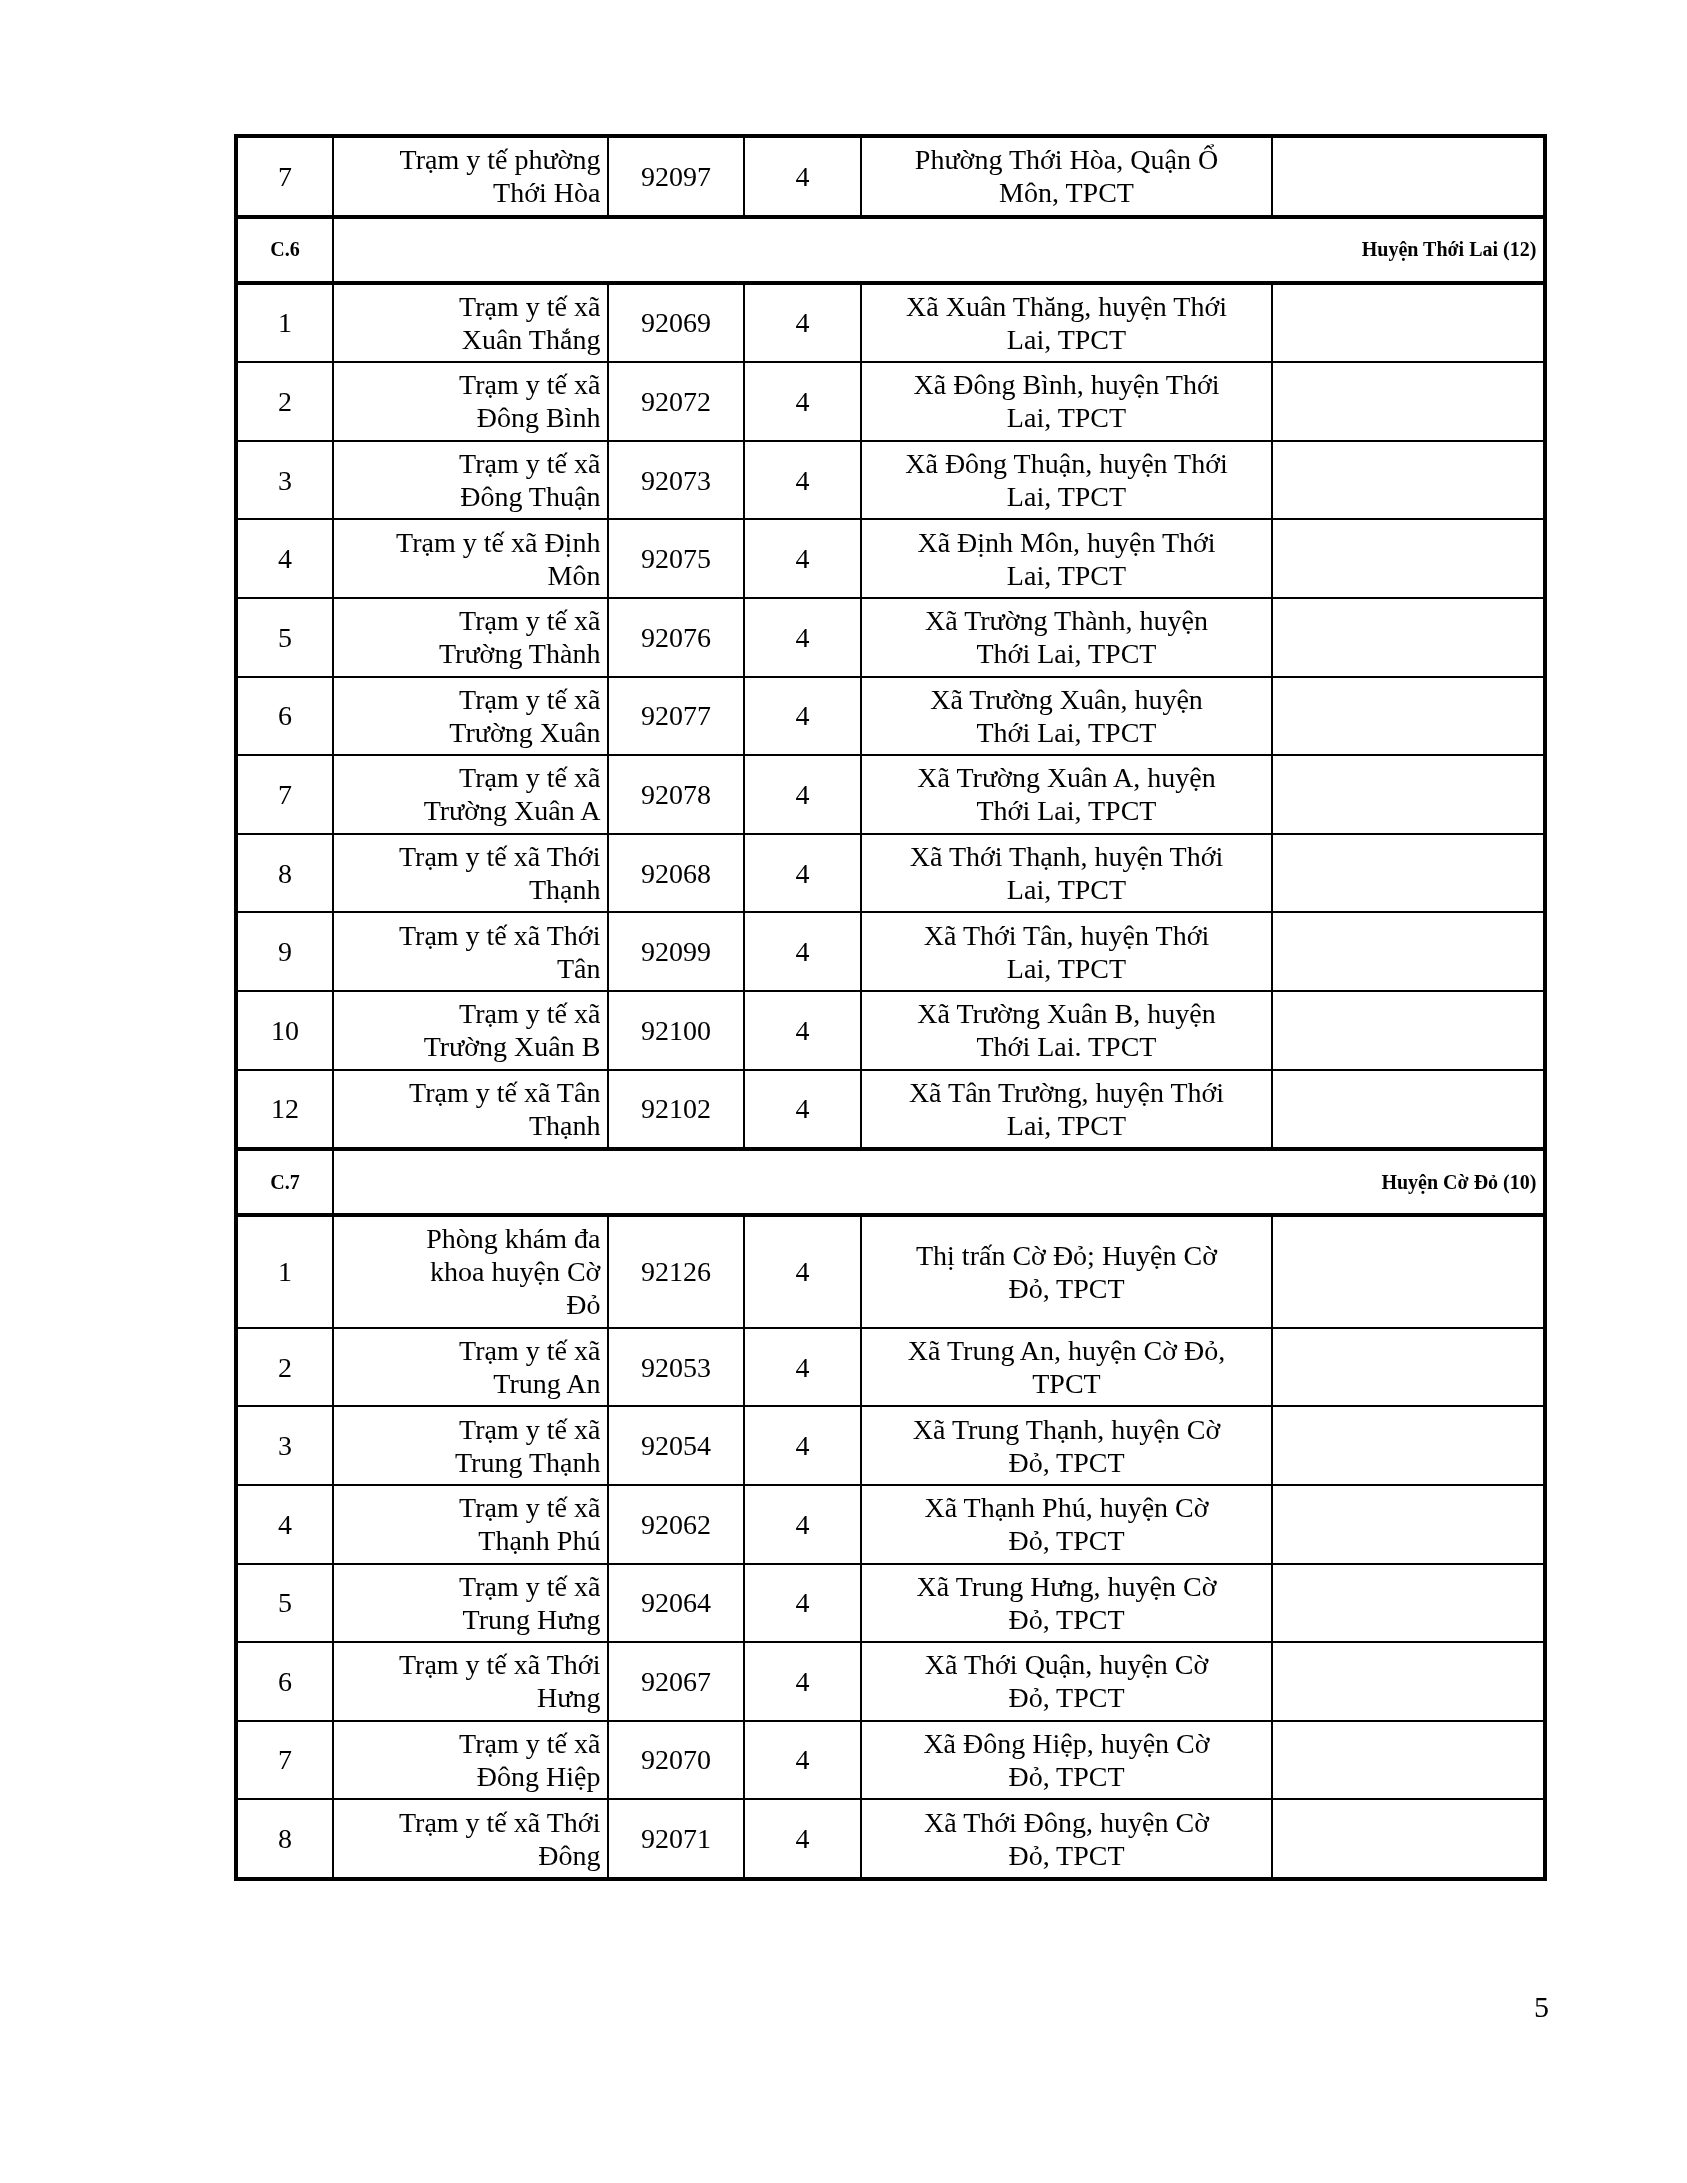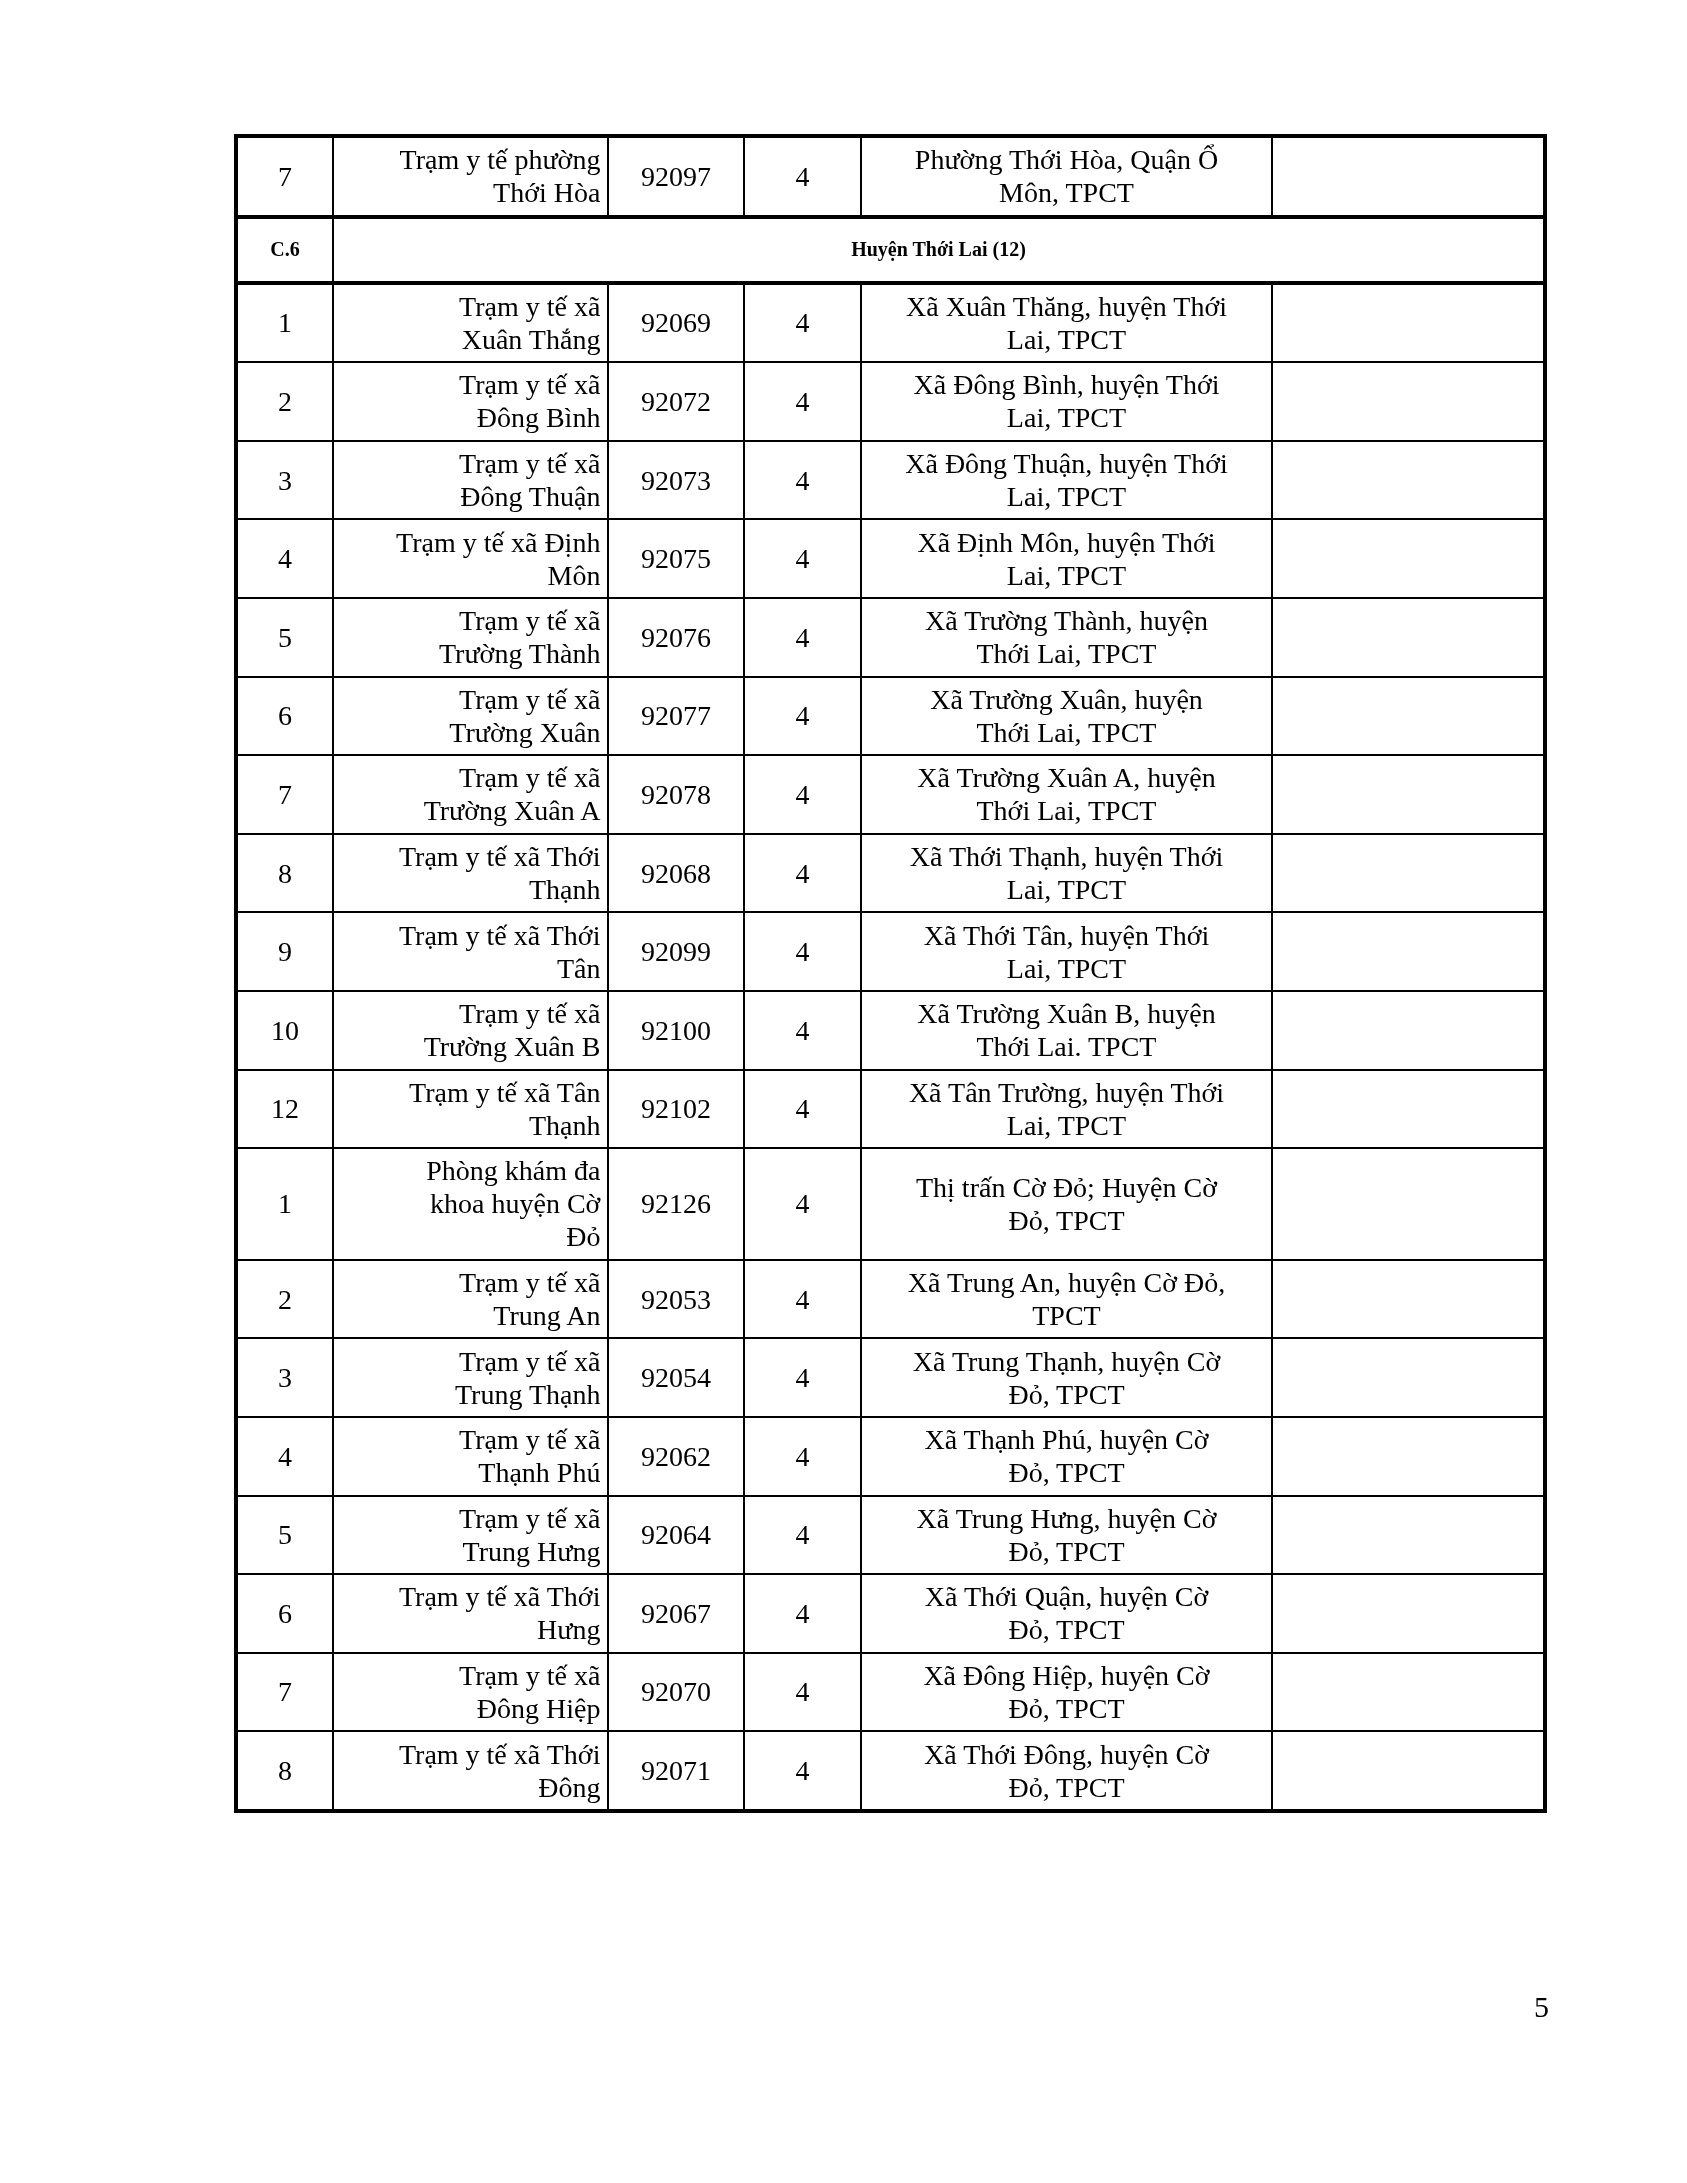--- a/index.html
+++ b/index.html
@@ -51,21 +51,21 @@
     white-space: pre-line;
   }
   td.cell-address {
     text-align: center;
     padding-left: 16px;
     padding-right: 8px;
     white-space: pre-line;
     font-family: Liberation Serif, serif;
   }
   td.cell-section-title {
-    text-align: center;
+    text-align: right;
     padding-left: 13.2px;
   }
   .page-number {
     position: absolute;
     left: 1534px;
     top: 1990px;
     font-size: 30px;
     line-height: 34px;
   }
 </style>
@@ -200,20 +200,24 @@
         <tr class="data-row">
     <td class="cell-center">12</td>
     <td class="cell-name">Trạm y tế xã Tân
 Thạnh</td>
     <td class="cell-center">92102</td>
     <td class="cell-center">4</td>
     <td class="cell-address">Xã Tân Trường, huyện Thới
 Lai, TPCT</td>
     <td></td>
   </tr>
+        <tr class="section-row">
+    <td class="cell-center">C.7</td>
+    <td class="cell-section-title" colspan="5">Huyện Cờ Đỏ (10)</td>
+  </tr>
         <tr class="data-row">
     <td class="cell-center">1</td>
     <td class="cell-name">Phòng khám đa
 khoa huyện Cờ
 Đỏ</td>
     <td class="cell-center">92126</td>
     <td class="cell-center">4</td>
     <td class="cell-address">Thị trấn Cờ Đỏ; Huyện Cờ
 Đỏ, TPCT</td>
     <td></td>

